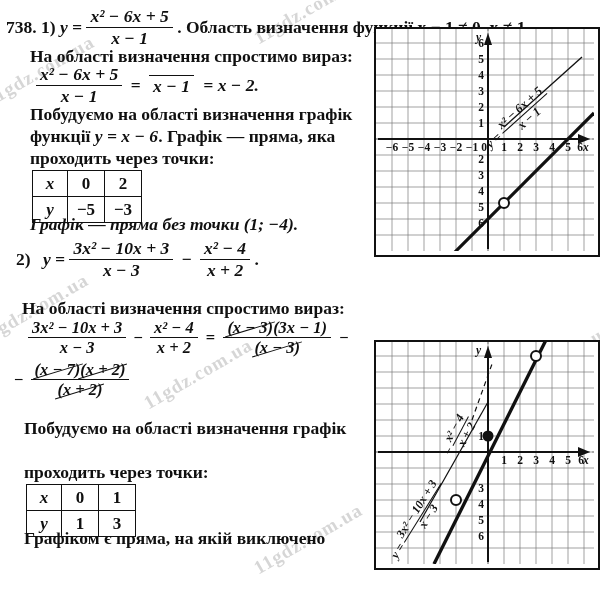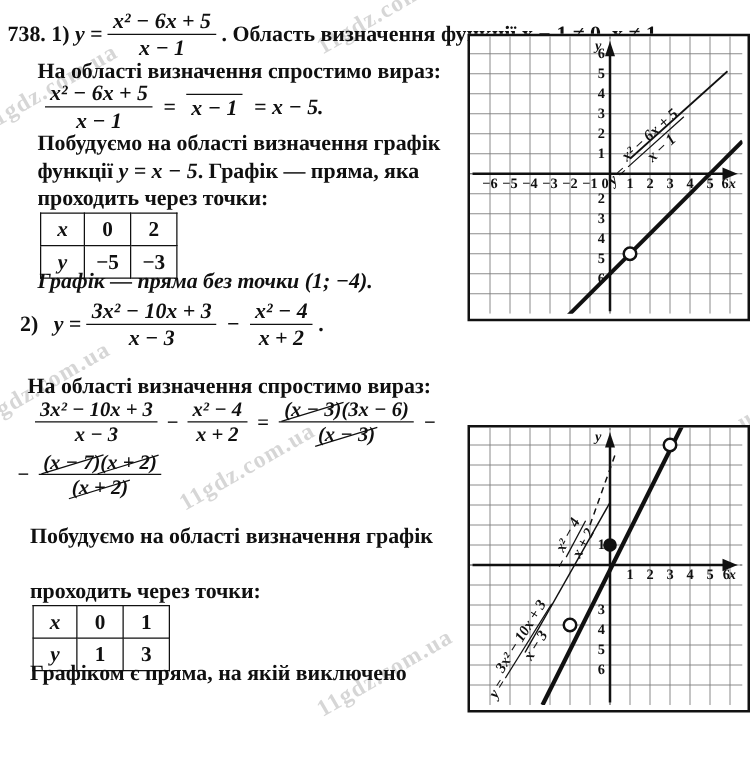--- a/index.html
+++ b/index.html
@@ -108,26 +108,26 @@
 
     <div class="ln" style="left:36px;top:66px;">
       <span class="frac">
         <span class="tp ital">x² − 6x + 5</span>
         <span class="bt ital">x − 1</span>
       </span>
       <span style="margin:0 4px;">=</span>
       <span class="frac">
         <span class="bt ital">x − 1</span>
       </span>
-      <span class="ital" style="margin-left:5px;">= x − 5.</span>
+      <span class="ital" style="margin-left:5px;">= x − 2.</span>
     </div>
 
     <div class="ln" style="left:30px;top:104px;">Побудуємо на області визначення графік</div>
     <div class="ln" style="left:30px;top:126px;">
-      <span>функції </span><span class="ital">y = x − 5</span><span>. Графік — пряма, яка</span>
+      <span>функції </span><span class="ital">y = x − 6</span><span>. Графік — пряма, яка</span>
     </div>
     <div class="ln" style="left:30px;top:148px;">проходить через точки:</div>
 
     <table class="vtab" style="left:32px;top:170px;">
       <tbody>
           <tr>
         <td class="hd">x</td>
         <td>0</td>
         <td>2</td>
       </tr>
@@ -164,21 +164,21 @@
         <span class="bt ital">x − 3</span>
       </span>
       <span style="margin:0 3px;">−</span>
       <span class="frac">
         <span class="tp ital">x² − 4</span>
         <span class="bt ital">x + 2</span>
       </span>
       <span style="margin:0 4px;">=</span>
       <span class="frac">
         <span class="tp ital">
-          <span class="cx">(x − 3)</span><span>(3x − 6)</span>
+          <span class="cx">(x − 3)</span><span>(3x − 1)</span>
         </span>
         <span class="bt ital">
           <span class="cx">(x − 3)</span>
         </span>
       </span>
       <span style="margin-left:4px;">−</span>
     </div>
 
     <div class="ln" style="left:14px;top:362px;font-size:16.5px;">
       <span style="margin-right:3px;">−</span>

